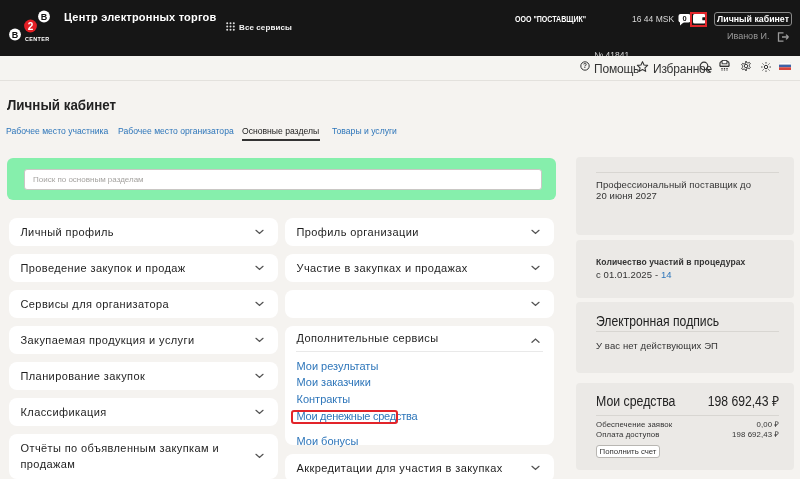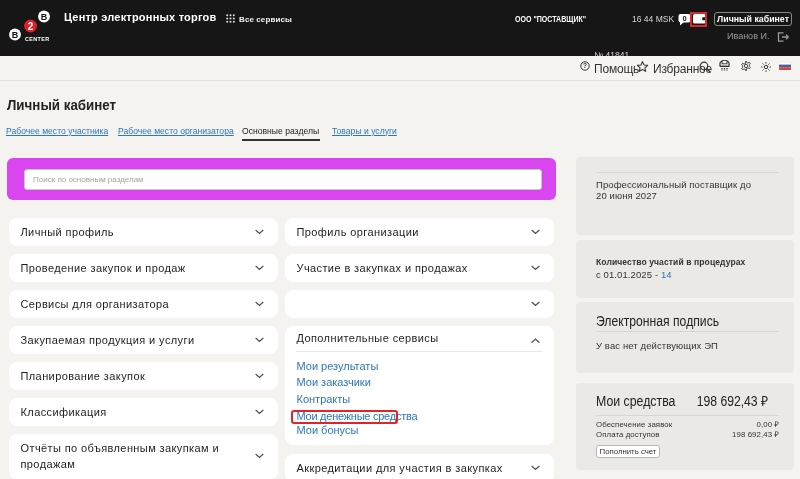--- a/index.html
+++ b/index.html
@@ -4,38 +4,38 @@
 <style>
   * { margin:0; padding:0; box-sizing:border-box; }
   html,body { width:800px; height:479px; overflow:hidden; }
   body { font-family:"Liberation Sans", sans-serif; background:#f5f3f0; position:relative; }
   .abs { position:absolute; }
   
   #hdr { position:absolute; left:0; top:0; width:800px; height:56px; background:#161616; }
   #hdr .title { position:absolute; left:64px; top:11px; font-size:11px; font-weight:bold; color:#fff; letter-spacing:.2px; }
   #hdr nav { position:absolute; left:64px; top:33px; font-size:8.5px; color:#ececec; }
   #hdr nav span { margin-right:11.5px; }
-  .allserv { position:absolute; left:226px; top:14px; color:#f2f2f2; font-size:8px; letter-spacing:0.1px; font-weight:bold; }
+  .allserv { position:absolute; left:226px; top:22px; color:#f2f2f2; font-size:8px; letter-spacing:0.1px; font-weight:bold; }
   .allserv svg { vertical-align:-1px; margin-right:4px; }
   .hr-org { position:absolute; top:14px; left:515px; font-size:8.5px; font-weight:bold; color:#fff; transform:scaleX(0.83); transform-origin:left top; }
   .hr-num { position:absolute; left:594px; top:14px; font-size:8.5px; color:#d8d8d8;margin-top:36px; }
   .hr-time { position:absolute; left:632px; top:14px; font-size:8.5px; color:#d8d8d8; }
   .lk-btn { position:absolute; left:714px; top:12px; width:78px; height:14px; border:1px solid #8a8a8a; border-radius:3px; color:#fff; font-size:8.8px; font-weight:bold; text-align:center; line-height:12.5px; }
   .ivanov { position:absolute; left:727px; top:31px; font-size:9px; color:#9a9a9a; }
   .redbox1 { position:absolute; left:690px; top:11.5px; width:17px; height:15px; border:2px solid #e0262b; }
   
   #tb { position:absolute; left:0; top:56px; width:800px; height:25px; background:#f5f4f1; border-bottom:1px solid #e3e1dd; }
   #tb .t { position:absolute; font-size:12px; letter-spacing:-0.2px; color:#333; top:6px; }
   
   h1 { position:absolute; left:7px; top:96px; font-size:15px; font-weight:bold; color:#222; transform:scaleX(0.89); transform-origin:left top; }
   .tabs { position:absolute; top:125.5px; font-size:8.6px; }
-  .tab-b { color:#2e76ba;text-decoration:underline; }
+  .tab-b { color:#2e76ba; }
   .tab-a { color:#222; }
   .tabline { position:absolute; left:242px; top:139px; width:78px; height:2px; background:#333; }
-  .spanel { position:absolute; left:7px; top:158px; width:549px; height:42px; background:#d946ef; border-radius:6px; }
+  .spanel { position:absolute; left:7px; top:158px; width:549px; height:42px; background:#86efac; border-radius:6px; }
   .spanel input { position:absolute; left:17px; top:11px; width:518px; height:21px; border:1px solid #c9c7c4; border-radius:3px; background:#fff; font-family:"Liberation Sans",sans-serif; font-size:8px; color:#333; padding-left:8px; outline:none; }
   .spanel input::placeholder { color:#a5a3a0; }
   
   .card { position:absolute; width:269px; height:28px; background:#fff; border-radius:8px; }
   .card .lbl { position:absolute; left:11.5px; top:50%; transform:translateY(-50%); font-size:11px; letter-spacing:0.4px; color:#1e1e1e; }
   .card .chev { position:absolute; right:14px; top:50%; transform:translateY(-50%); }
   .bigcard { position:absolute; width:269px; background:#fff; border-radius:8px; }
   .links a { display:block; font-size:11px; line-height:9px; color:#2e76ba; text-decoration:none; }
   .redbox2 { position:absolute; left:290.5px; top:409.5px; width:107px; height:14.5px; border:2px solid #e2242a; border-radius:3px; }
   
@@ -209,21 +209,21 @@
 <div class="bigcard" style="left:285px;top:326px;height:119px">
   <span class="lbl abs" style="left:11.5px;top:6px;font-size:11px;letter-spacing:0.4px;color:#1e1e1e;transform:none">Дополнительные сервисы</span>
   <svg class="abs" style="right:14px;top:12px" width="9" height="5" viewBox="0 0 9 5">
       <path d="M1 4.3 L4.5 1.1 L8 4.3" fill="none" stroke="#555" stroke-width="1.3" stroke-linecap="round"></path>
     </svg>
   <div class="abs" style="left:11px;right:11px;top:24.5px;height:1px;background:#e9e9e9"></div>
   <div class="links abs" style="left:11.5px;top:35.5px">
     <a style="margin-bottom:7.7px">Мои результаты</a>
     <a style="margin-bottom:7.7px">Мои заказчики</a>
     <a style="margin-bottom:7.7px">Контракты</a>
-    <a style="margin-bottom:5px;letter-spacing:-0.25px">Мои денежные средства</a>
+    <a style="margin-bottom:16px;letter-spacing:-0.25px">Мои денежные средства</a>
     <a>Мои бонусы</a>
   </div>
 </div>
 <div class="redbox2"></div>
 <div class="card" style="left:285px;top:454px">
     <span class="lbl">Аккредитации для участия в закупках</span>
     <svg class="chev" width="9" height="5" viewBox="0 0 9 5">
       <path d="M1 0.7 L4.5 3.9 L8 0.7" fill="none" stroke="#555" stroke-width="1.3" stroke-linecap="round"></path>
     </svg>
   </div>
@@ -235,21 +235,21 @@
 <div class="scard" style="top:240px;height:58px;padding:16px 20px 0">
   <div class="sbody" style="font-weight:bold;line-height:12.5px;transform:scaleX(0.9);transform-origin:left top;white-space:nowrap">Количество участий в процедурах</div>
   <div class="sbody" style="line-height:12.5px">с 01.01.2025 - <a class="blue">14</a></div>
 </div>
 <div class="scard" style="top:302px;height:71px;padding:10.5px 15px 0 20px">
   <h2 style="transform:scaleX(0.87);transform-origin:left top">Электронная подпись</h2>
   <div class="sep" style="margin-top:2px"></div>
   <div class="sbody" style="margin-top:8px">У вас нет действующих ЭП</div>
 </div>
 <div class="scard" style="top:383px;height:87px;padding:10px 15px 0 20px">
-  <div style="display:flex;justify-content:flex-start;align-items:baseline">
+  <div style="display:flex;justify-content:space-between;align-items:baseline">
     <h2 style="transform:scaleX(0.88);transform-origin:left top">Мои средства</h2>
       <h2 style="transform:scaleX(0.87);transform-origin:right top">198 692,43 ₽</h2>
   </div>
   <div class="sep" style="margin-top:6px"></div>
   <div class="sbody" style="margin-top:4px;display:flex;justify-content:space-between;line-height:9.5px;font-size:7.8px">
       <span>Обеспечение заявок</span>
       <span>0,00 ₽</span>
     </div>
   <div class="sbody" style="display:flex;justify-content:space-between;line-height:9.5px;font-size:7.8px">
       <span>Оплата доступов</span>

